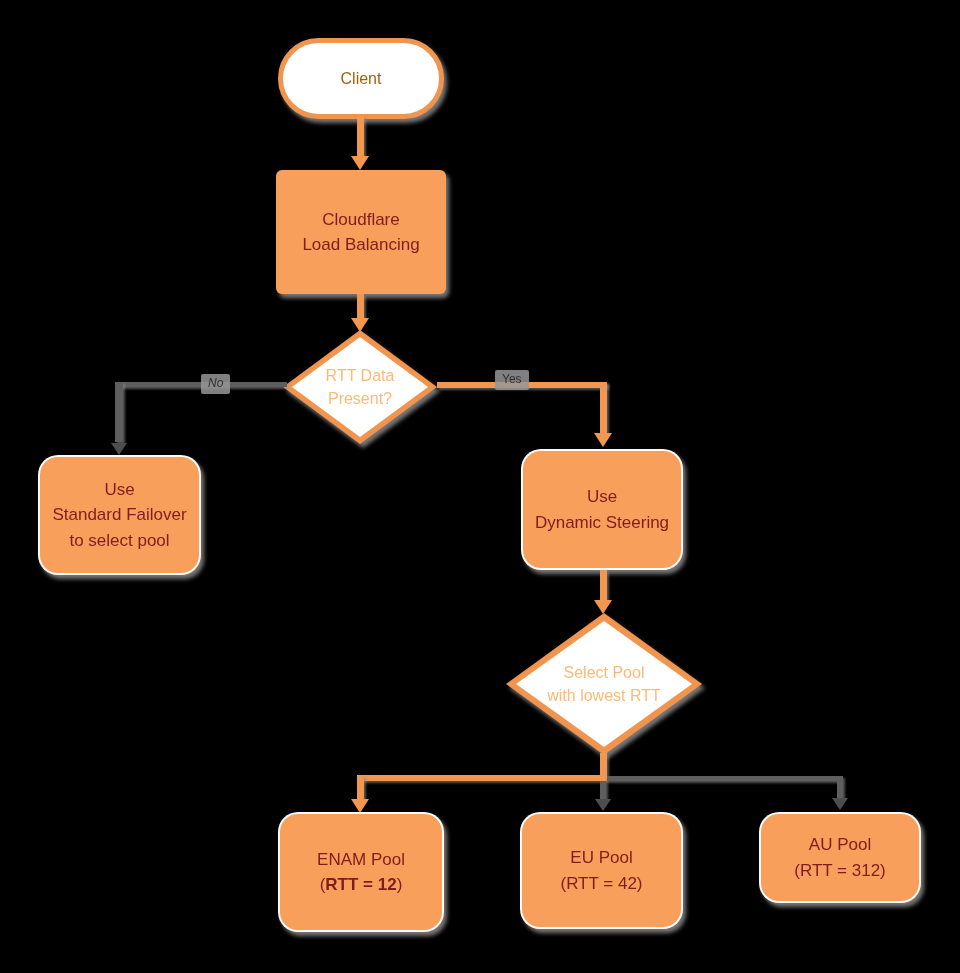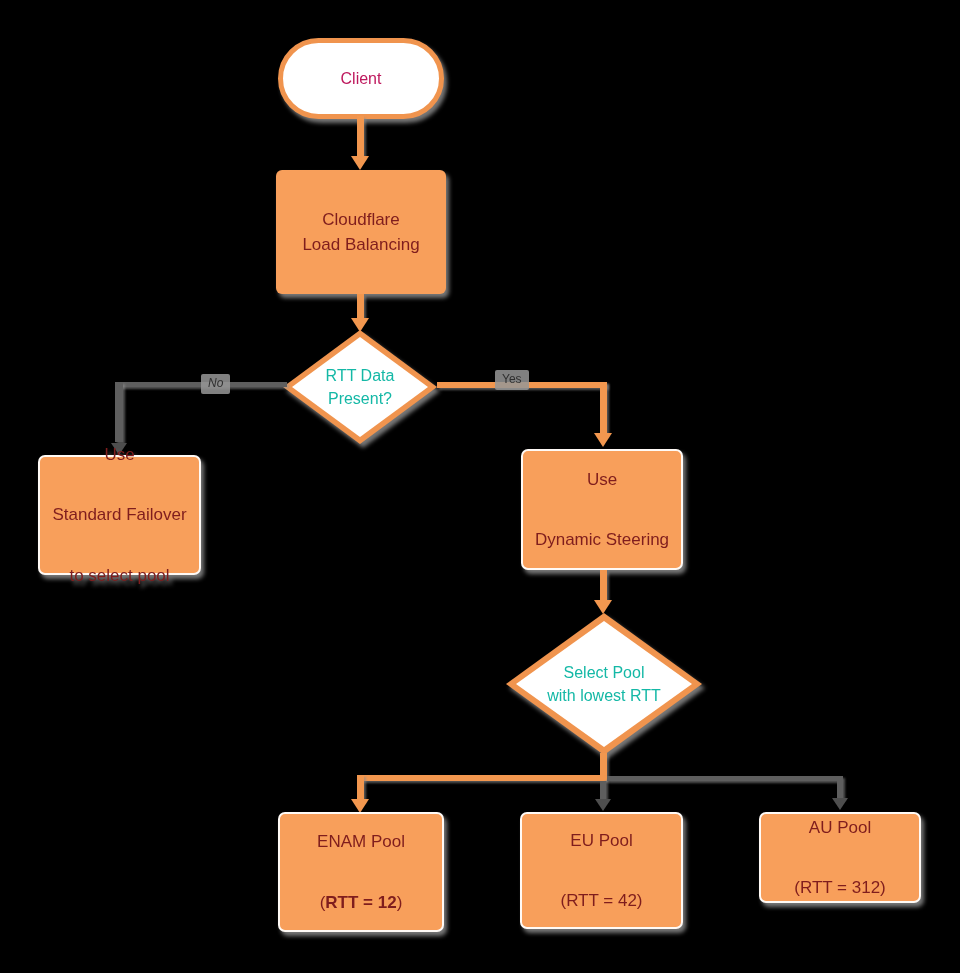--- a/index.html
+++ b/index.html
@@ -8,39 +8,39 @@
     font-family:"Liberation Sans", sans-serif;
   }
   
   .node{position:absolute;box-sizing:border-box;display:flex;flex-direction:column;
         align-items:center;justify-content:center;text-align:center;}
   .orange-box{
     background:#F89F5B;color:#7f1d1d;border-radius:8px;
     font-size:17px;line-height:1.5;
     filter:drop-shadow(3px 4px 2px rgba(140,140,140,0.85));
   }
-  .white-edge{border:2px solid rgba(255,255,255,0.95);border-radius:7px;gap:35px;}
+  .white-edge{border:2px solid rgba(255,255,255,0.95);border-radius:20px;}
   .stadium{
-    background:#FFFFFF;color:#be185d;border:5px solid #F0944E;border-radius:41px;
+    background:#FFFFFF;color:#a16207;border:5px solid #F0944E;border-radius:41px;
     font-size:16px;filter:drop-shadow(3px 4px 2px rgba(140,140,140,0.85));
   }
   .diamond-outer{
     position:absolute;
     clip-path:polygon(50% 0,100% 50%,50% 100%,0 50%);
     background:#F0944E;
   }
   .diamond-wrap{position:absolute;filter:drop-shadow(3px 4px 2px rgba(140,140,140,0.85));}
   .diamond-inner{
     position:absolute;left:9px;right:9px;top:7px;bottom:7px;
     clip-path:polygon(50% 0,100% 50%,50% 100%,0 50%);
     background:#FFFFFF;
   }
   .diamond-text{
     position:absolute;inset:0;display:flex;flex-direction:column;align-items:center;
-    justify-content:center;color:#14b8a6;font-size:16px;line-height:1.45;text-align:center;
+    justify-content:center;color:#fdba74;font-size:16px;line-height:1.45;text-align:center;
   }
   .line{position:absolute;}
   .line-orange{background:#F2974F;filter:drop-shadow(2px 2px 1px rgba(140,140,140,0.6));}
   .line-gray{background:#5E5E5E;filter:drop-shadow(2px 2px 1px rgba(150,150,150,0.55));}
   .arrow{position:absolute;width:0;height:0;}
   .arrow-orange{border-left:9px solid transparent;border-right:9px solid transparent;
                 border-top:14px solid #F2974F;}
   .arrow-gray{border-left:8px solid transparent;border-right:8px solid transparent;
               border-top:12px solid #4E4E4E;}
   .edge-label{

